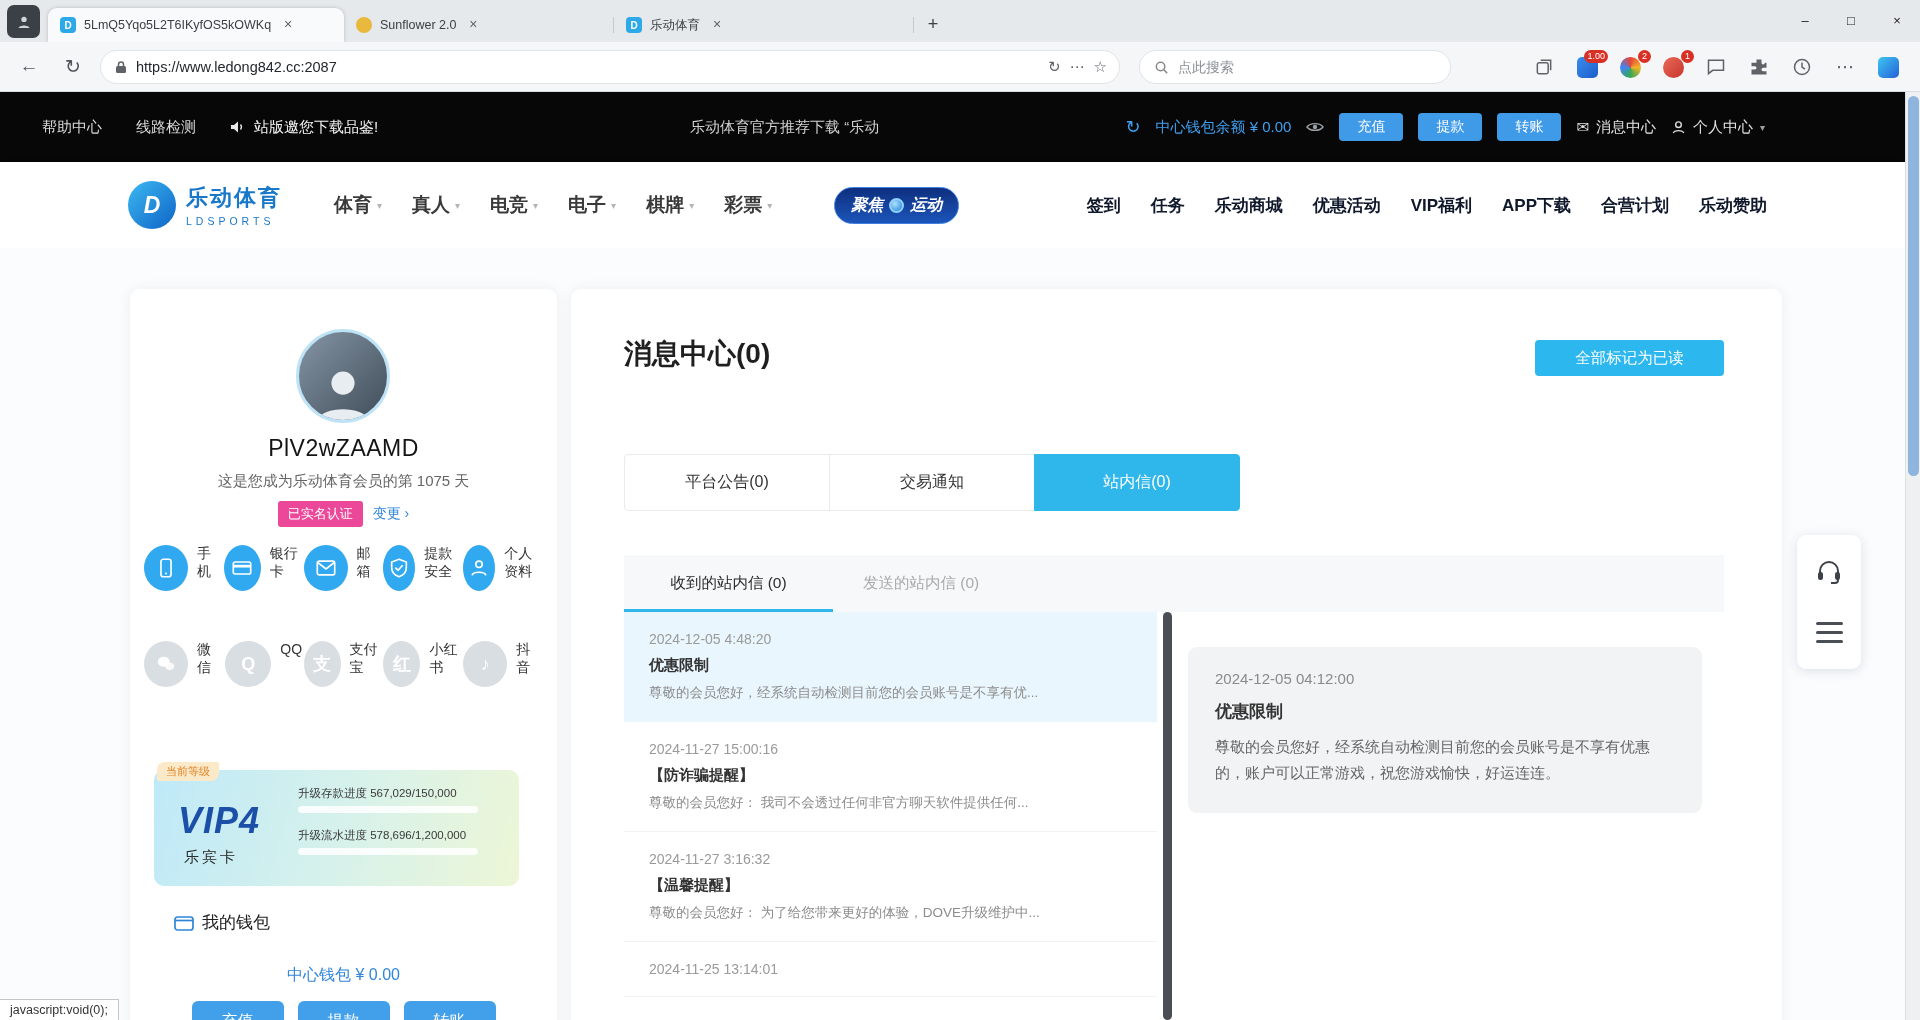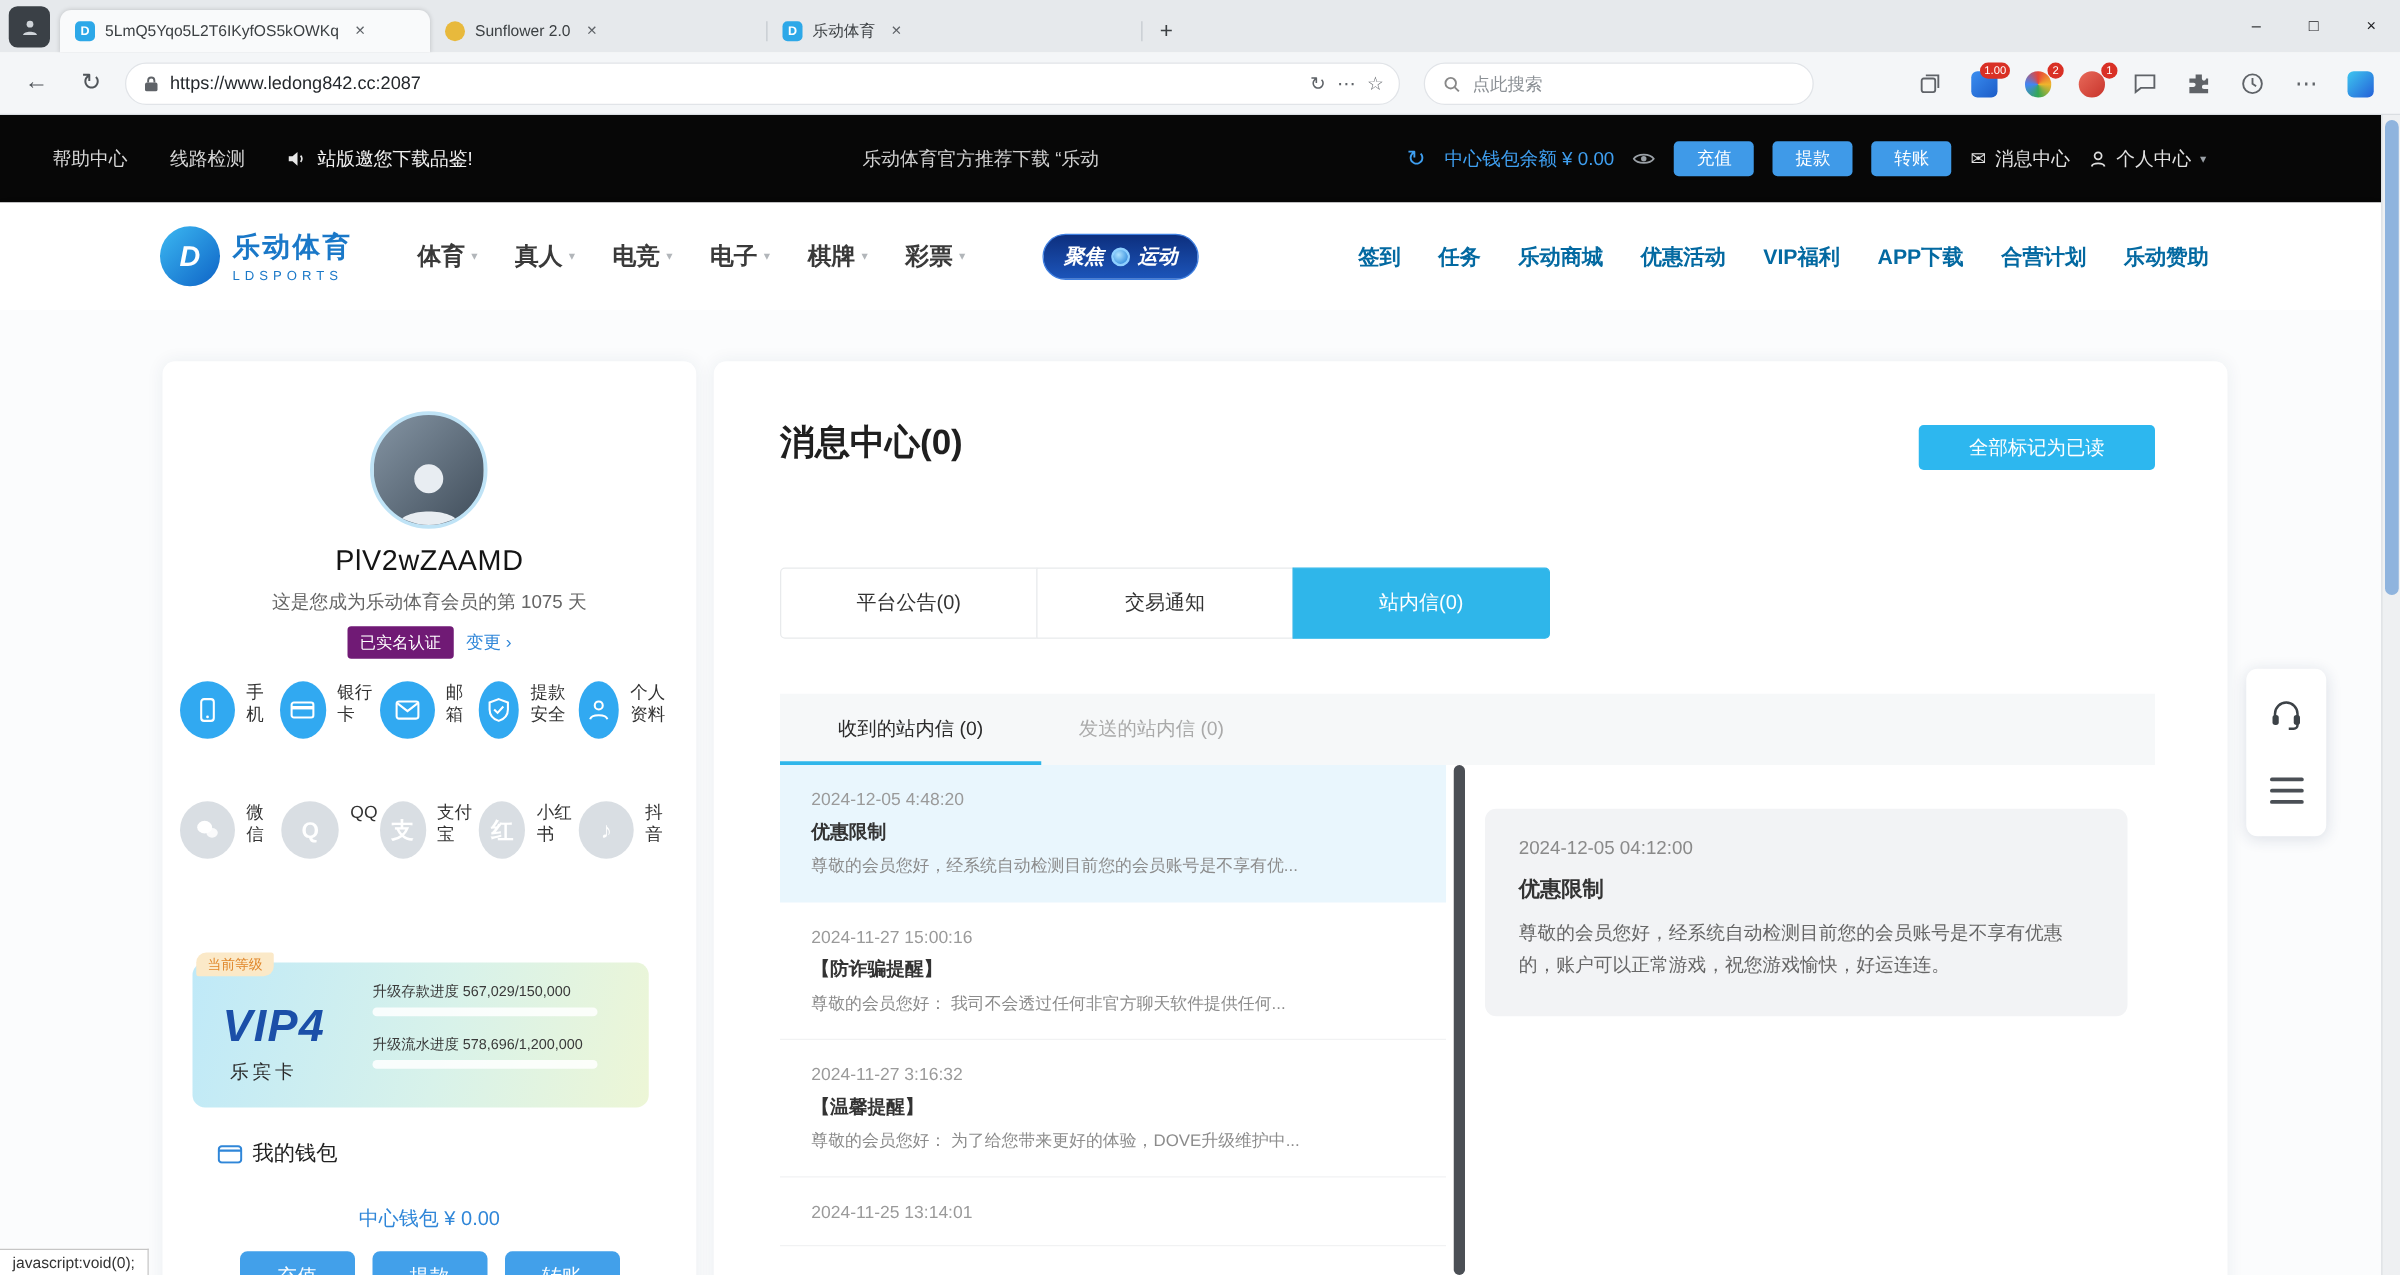--- a/index.html
+++ b/index.html
@@ -48,31 +48,31 @@
 #logo{display:flex;align-items:center;gap:10px;margin-left:128px}
 #logomark{width:48px;height:48px;border-radius:50%;background:linear-gradient(135deg,#3cb9f2,#0e63c6);color:#fff;font-size:23px;font-weight:bold;font-style:italic;display:flex;align-items:center;justify-content:center}
 #logotext .t1{font-size:22px;font-weight:bold;color:#1a78c8;letter-spacing:2px}
 #logotext .t2{font-size:10.5px;color:#1a78c8;letter-spacing:4px;margin-top:2px}
 #menus{display:flex;align-items:center;gap:30px;margin-left:52px}
 .menu{display:flex;align-items:center;gap:5px;font-size:19px;font-weight:bold;color:#3a3a3a}
 .chv{font-size:10px;color:#b2b6ba}
 #focusbadge{margin-left:62px;height:37px;padding:0 16px;border-radius:19px;background:linear-gradient(180deg,#0d2f7e,#1c55ba);border:1px solid #3f7fe0;display:flex;align-items:center;gap:6px;color:#fff;font-weight:bold;font-style:italic;font-size:16px}
 .focusdot{width:15px;height:15px;border-radius:50%;background:radial-gradient(circle at 35% 35%,#aee2ff,#1e7fd8);border:2px solid #8fd0ff}
 #navlinks{display:flex;align-items:center;gap:30px;margin-left:auto;margin-right:138px}
-.navlink{font-size:17px;color:#0369a1;font-weight:600;white-space:nowrap}
+.navlink{font-size:17px;color:#0f172a;font-weight:600;white-space:nowrap}
 
 #content{position:absolute;top:248px;left:0;width:1905px;height:772px;background:#fbfcfd}
 .card{position:absolute;background:#fff;border-radius:10px;box-shadow:0 0 14px rgba(30,50,90,.07)}
 
 #pcard{left:130px;top:41px;width:427px;height:790px}
 #avatar{position:absolute;left:166px;top:40px;width:94px;height:94px;border-radius:50%;border:3px solid #bfe3f6;background:linear-gradient(135deg,#8595a4,#404d5a);display:flex;align-items:flex-end;justify-content:center;overflow:hidden}
 #uname{position:absolute;top:146px;width:100%;text-align:center;font-size:23px;font-weight:normal;color:#141414;letter-spacing:.5px}
 #mdays{position:absolute;top:183px;width:100%;text-align:center;font-size:15px;color:#666}
 #vrow{position:absolute;top:212px;width:100%;display:flex;justify-content:center;align-items:center;gap:10px}
-#vbadge{background:#701a75;color:#fff;font-size:13px;padding:4px 10px;border-radius:3px}
+#vbadge{background:#ec4899;color:#fff;font-size:13px;padding:4px 10px;border-radius:3px}
 #vchange{color:#2f86d8;font-size:14px}
 .icongrid{position:absolute;left:14px;width:399px;display:grid;grid-template-columns:repeat(5,1fr);justify-items:center}
 .icell{display:flex;gap:9px}
 .circ{width:46px;height:46px;border-radius:50%;display:flex;align-items:center;justify-content:center}
 .circ.cblue{background:#31a9f1}
 .circ.cgray{background:#d9dee3}
 .cglyph{color:#fff;font-size:18px;font-weight:bold}
 .iclabel{font-size:14px;color:#333}
 #vipcard{position:absolute;left:24px;top:481px;width:365px;height:116px;border-radius:10px;background:linear-gradient(105deg,#bfe9f8,#d8f2ea 55%,#edf6d6)}
 #viptag{position:absolute;left:3px;top:-8px;background:#fbe9c8;color:#e0862a;font-size:11px;padding:2px 9px;border-radius:8px 2px 8px 2px}

